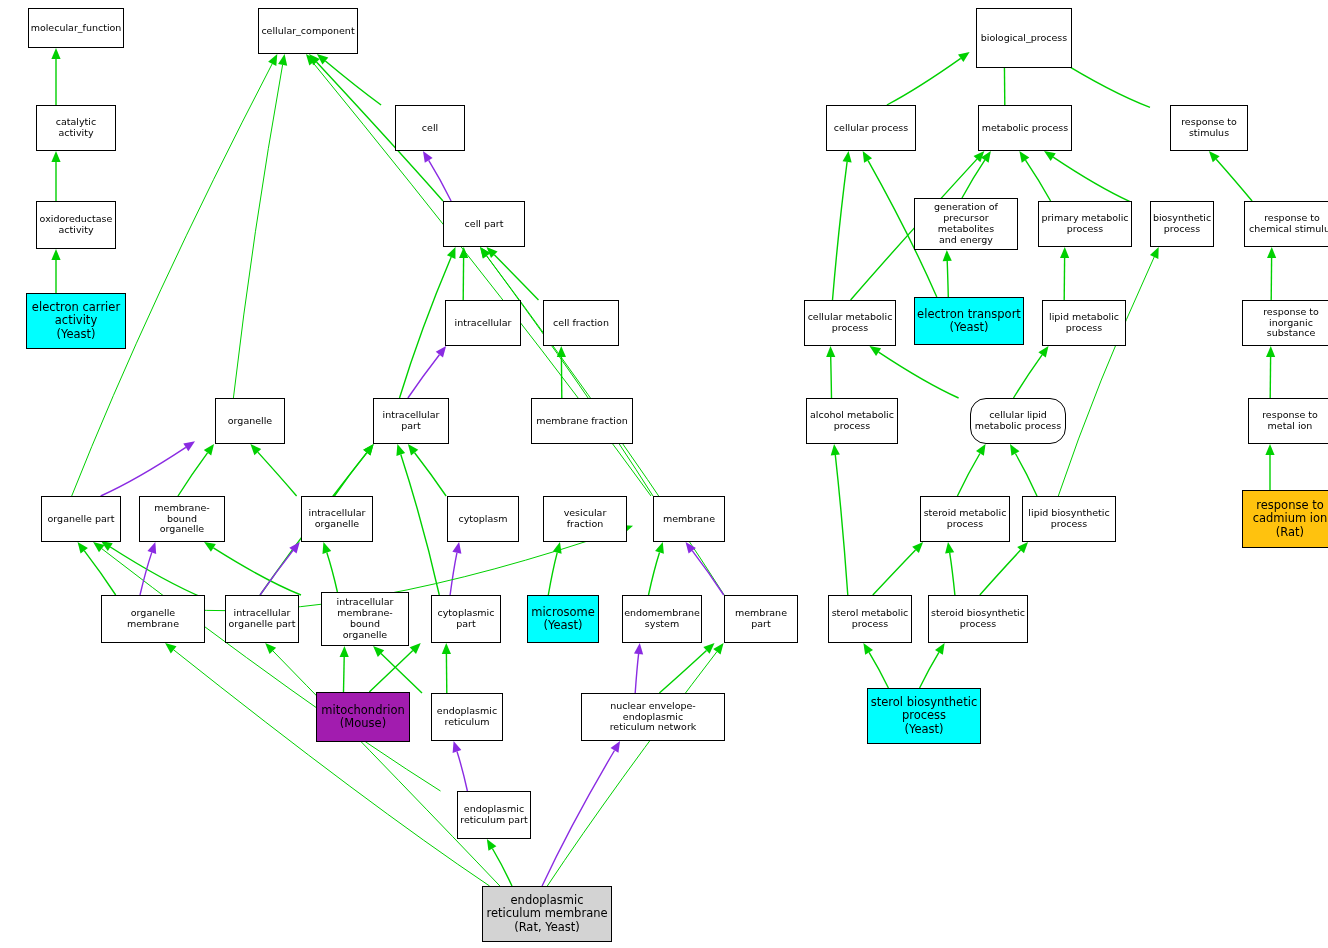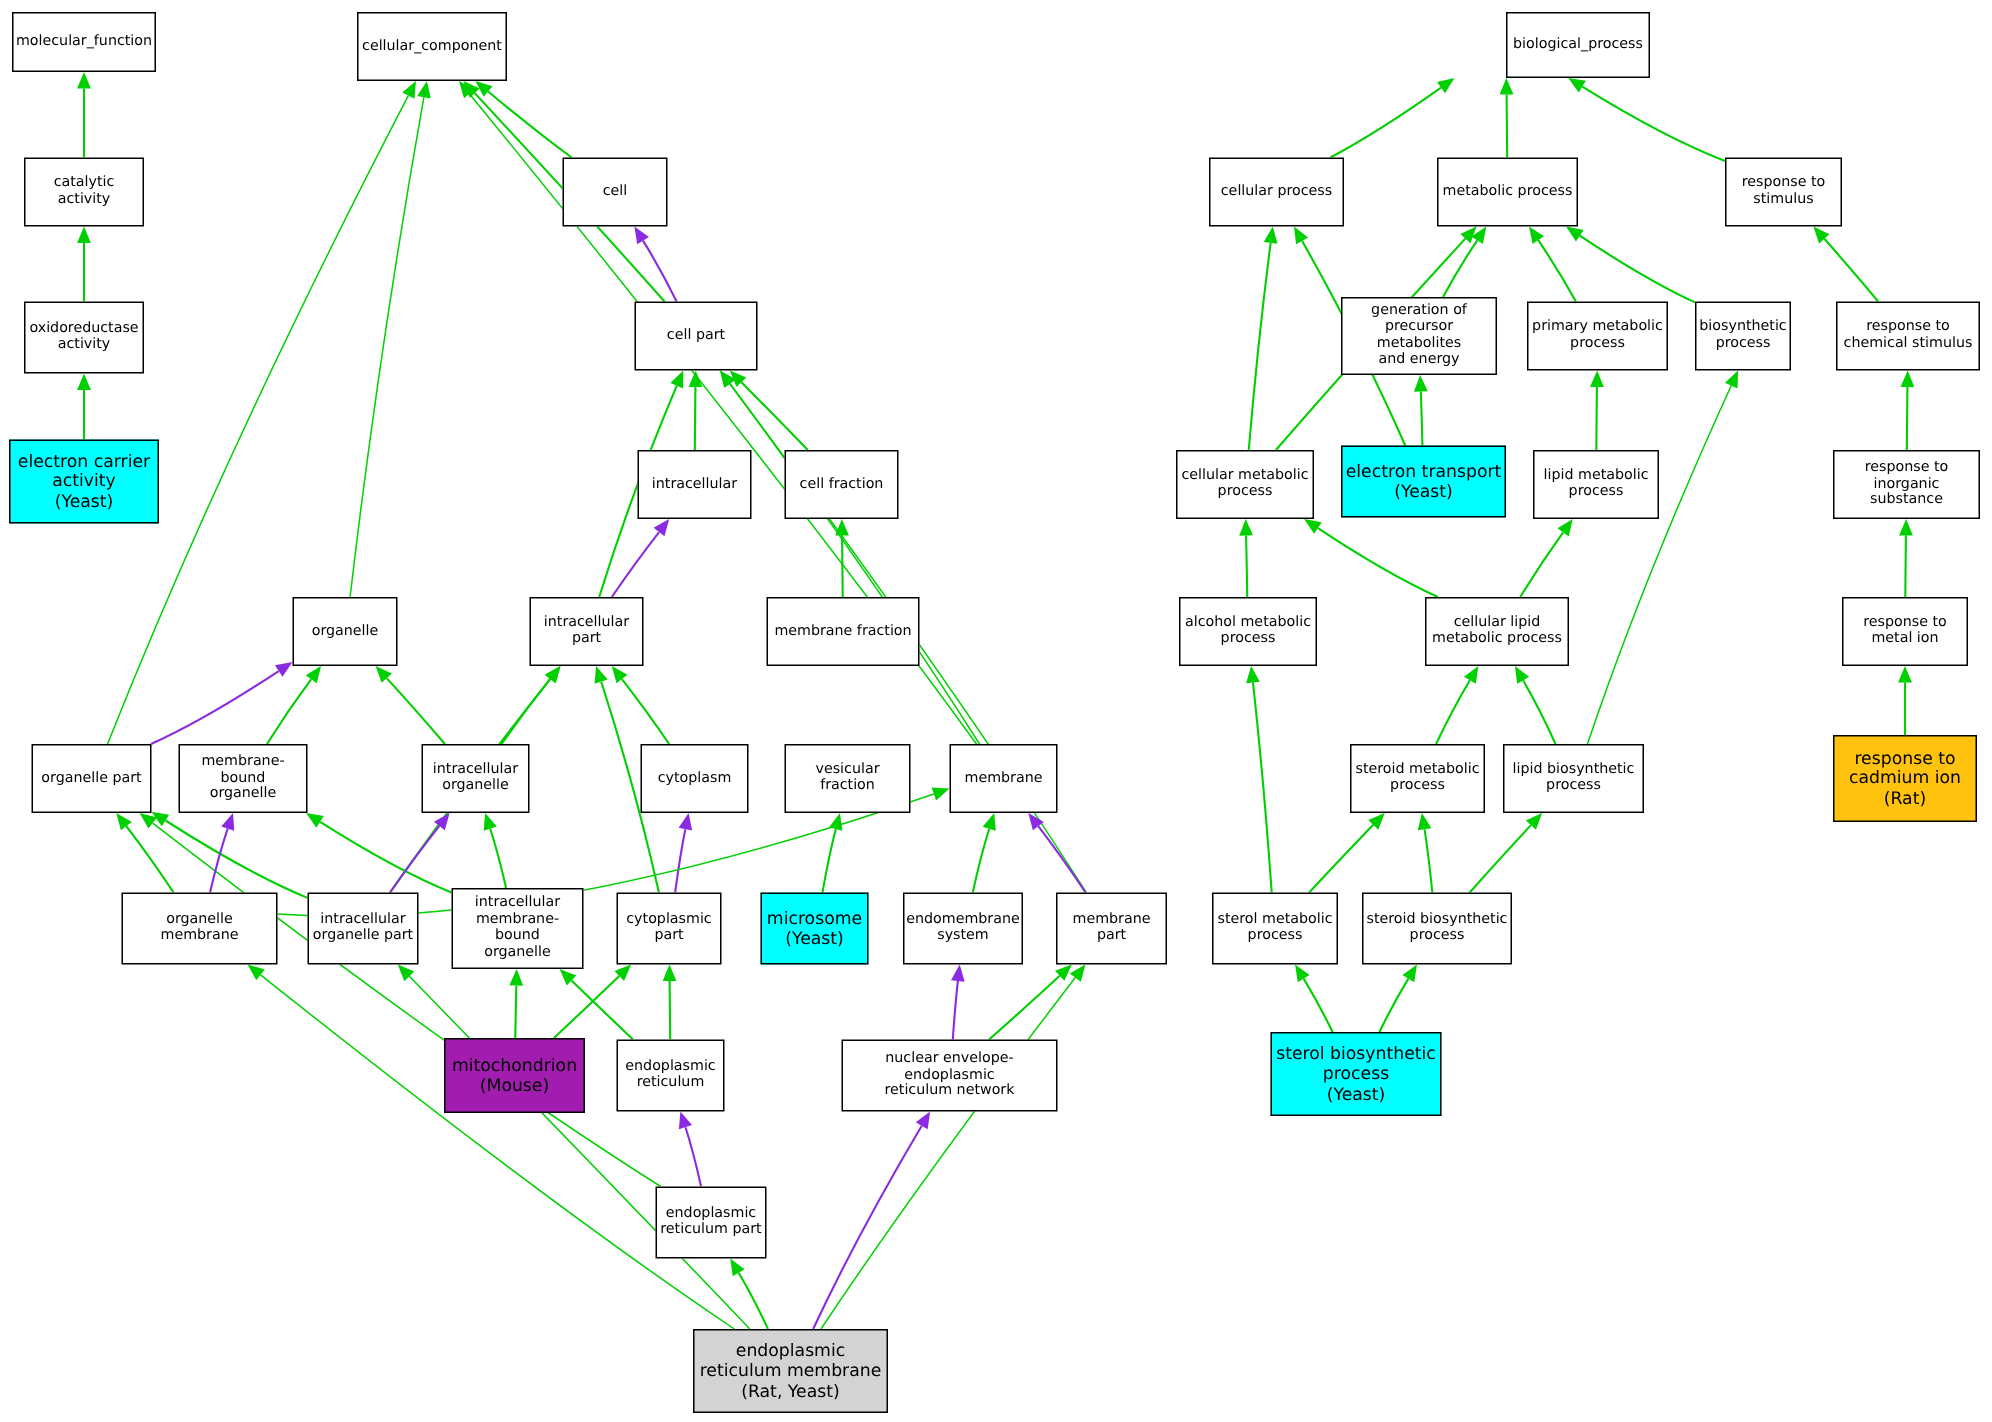--- a/index.html
+++ b/index.html
@@ -35,20 +35,21 @@
     background: #ffffff;
     display: flex;
     align-items: center;
     justify-content: center;
     text-align: center;
     line-height: 1.14;
     color: #000000;
     font-size: 9.5px;
     padding: 1px 2px;
     white-space: pre-line;
+    margin-left: 20px;
   }
   .node.hl {
     font-size: 11.5px;
     text-align: center;
   }
   .node.cyan   { background: #00ffff; }
   .node.blue   { background: #a21caf; }
   .node.orange { background: #ffc20e; }
   .node.grey   { background: #d3d3d3; }
 </style>
@@ -202,21 +203,21 @@
       <path d="M 979.8 595.0 Q 998.1 574.3 1020.6 550.1" fill="none" stroke="#00d000" stroke-width="1.4"></path>
       <polygon points="1028.07,542 1023.9615701715998,553.1928907948354 1017.2166925822676,546.9361643100892" fill="#00d000"></polygon>
       <path d="M 888.4 688.0 Q 878.9 668.5 869.1 652.4" fill="none" stroke="#00d000" stroke-width="1.4"></path>
       <polygon points="863.360824742268,643 873.0158601790807,649.9957337509293 865.1615456371563,654.786322762368" fill="#00d000"></polygon>
       <path d="M 919.6 688.0 Q 929.1 668.5 938.9 652.4" fill="none" stroke="#00d000" stroke-width="1.4"></path>
       <polygon points="944.639175257732,643 942.8384543628437,654.786322762368 934.9841398209193,649.9957337509293" fill="#00d000"></polygon>
     </svg>
   <div id="node-layer">
       <div class="node" style="left: 8px; top: 8px; width: 96px; height: 40px;">molecular_function</div>
       <div class="node" style="left: 238px; top: 8px; width: 100px; height: 46px;">cellular_component</div>
-      <div class="node" style="left: 1004px; top: 8px; width: 96px; height: 44px;">biological_process</div>
+      <div class="node" style="left: 956px; top: 8px; width: 96px; height: 60px;">biological_process</div>
       <div class="node" style="left: 16px; top: 105px; width: 80px; height: 46px;">catalytic activity</div>
       <div class="node" style="left: 375px; top: 105px; width: 70px; height: 46px;">cell</div>
       <div class="node" style="left: 806px; top: 105px; width: 90px; height: 46px;">cellular process</div>
       <div class="node" style="left: 958px; top: 105px; width: 94px; height: 46px;">metabolic process</div>
       <div class="node" style="left: 1150px; top: 105px; width: 78px; height: 46px;">response to
 stimulus</div>
       <div class="node" style="left: 16px; top: 201px; width: 80px; height: 48px;">oxidoreductase
 activity</div>
       <div class="node" style="left: 423px; top: 201px; width: 82px; height: 46px;">cell part</div>
       <div class="node" style="left: 894px; top: 198px; width: 104px; height: 52px;">generation of
@@ -240,21 +241,21 @@
       <div class="node" style="left: 1022px; top: 300px; width: 84px; height: 46px;">lipid metabolic
 process</div>
       <div class="node" style="left: 1222px; top: 300px; width: 98px; height: 46px;">response to
 inorganic substance</div>
       <div class="node" style="left: 195px; top: 398px; width: 70px; height: 46px;">organelle</div>
       <div class="node" style="left: 353px; top: 398px; width: 76px; height: 46px;">intracellular
 part</div>
       <div class="node" style="left: 511px; top: 398px; width: 102px; height: 46px; text-align: center;">membrane fraction</div>
       <div class="node" style="left: 786px; top: 398px; width: 92px; height: 46px;">alcohol metabolic
 process</div>
-      <div class="node" style="left: 950px; top: 398px; width: 96px; height: 46px;">cellular lipid
+      <div class="node" style="left: 950px; top: 398px; width: 96px; height: 46px; border-radius: 16px;">cellular lipid
 metabolic process</div>
       <div class="node" style="left: 1228px; top: 398px; width: 84px; height: 46px;">response to
 metal ion</div>
       <div class="node" style="left: 21px; top: 496px; width: 80px; height: 46px;">organelle part</div>
       <div class="node" style="left: 119px; top: 496px; width: 86px; height: 46px;">membrane-bound
 organelle</div>
       <div class="node" style="left: 281px; top: 496px; width: 72px; height: 46px;">intracellular
 organelle</div>
       <div class="node" style="left: 427px; top: 496px; width: 72px; height: 46px;">cytoplasm</div>
       <div class="node" style="left: 523px; top: 496px; width: 84px; height: 46px;">vesicular fraction</div>

